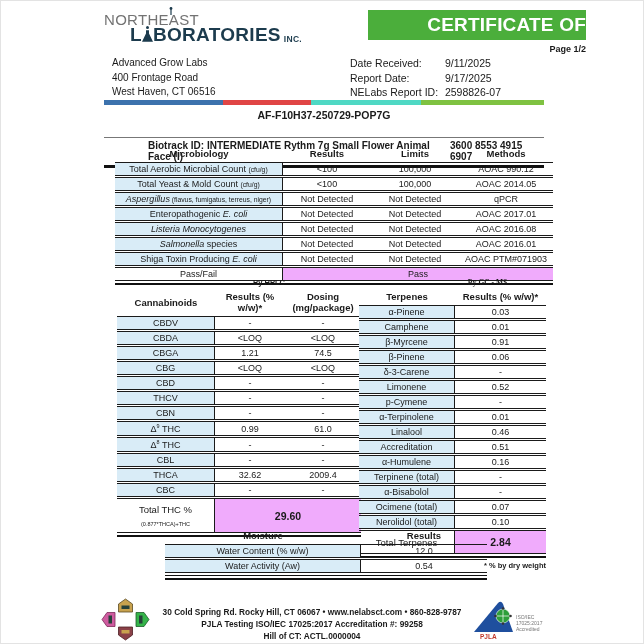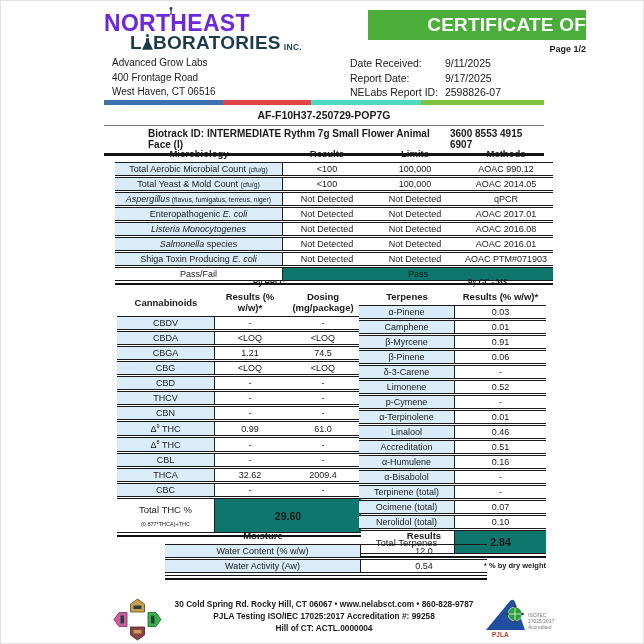--- a/index.html
+++ b/index.html
@@ -2,72 +2,72 @@
 <html><head>
 <meta charset="utf-8">
 <style>
   html,body{margin:0;padding:0;}
   body{width:644px;height:644px;background:#ffffff;position:relative;
        font-family:"Liberation Sans", sans-serif;color:#1a1a1a;overflow:hidden;}
   .page-border{position:absolute;inset:0;border:1px solid #e3e3e3;pointer-events:none;}
 
   
   .logo{position:absolute;top:12px;left:104px;line-height:1;}
-  .logo-l1{color:#6d28d9;font-weight:bold;font-size:23px;letter-spacing:.3px;position:relative;}
+  .logo-l1{color:#737373;font-weight:normal;font-size:15px;letter-spacing:.3px;position:relative;}
   .dropper{position:absolute;left:64px;top:-5px;}
   .logo-l2{color:#1c3b4d;font-weight:bold;font-size:19px;margin-left:26px;margin-top:-2px;
            display:flex;align-items:flex-end;letter-spacing:.3px;}
   .logo-suffix{font-size:8.5px;font-weight:bold;margin-left:3px;margin-bottom:1px;}
   .banner{position:absolute;top:10px;left:368px;width:218px;height:30px;background:#4bae3b;
           color:#fff;font-weight:bold;font-size:19px;text-align:right;line-height:30px;letter-spacing:.2px;}
   .page-label{position:absolute;top:44px;left:368px;width:218px;text-align:right;
               font-weight:bold;font-size:9px;}
   .client{position:absolute;top:56px;left:112px;font-size:10px;line-height:14.5px;}
   .meta{position:absolute;top:56px;left:350px;font-size:10.5px;line-height:14.5px;}
   .meta-row span.mlab{display:inline-block;width:92px;}
 
   
   .accent-bar{position:absolute;top:100px;left:104px;width:440px;height:5px;display:flex;}
   .accent-bar span{height:100%;}
   .sample{position:absolute;top:108px;left:104px;width:440px;}
-  .sample-id{text-align:center;font-weight:bold;font-size:10.5px;padding:1px 0 4px;
+  .sample-id{text-align:center;font-weight:bold;font-size:10.5px;padding:1px 0 16px;
              border-bottom:1px solid #777;}
   .sample-line2{display:flex;justify-content:space-between;align-items:center;
                 font-weight:bold;font-size:10px;padding:2px 2px 3px 44px;
                 border-bottom:3px solid #111;}
 
   
   table{border-collapse:separate;border-spacing:0 1px;table-layout:fixed;width:100%;}
   th{font-weight:bold;font-size:9.5px;padding:1px 0 2px;}
   td{font-size:9px;text-align:center;padding:1px 2px;}
   td.lbl{background:#d9ecf7;border-top:1px solid #1a1a1a;border-bottom:1px solid #1a1a1a;
          border-right:1.3px solid #1a1a1a;}
   td.lbl.plain{background:transparent;}
   td.val{border-top:1px solid #1a1a1a;border-bottom:1px solid #1a1a1a;}
   td .sm{font-size:6.8px;}
   td i{font-style:italic;}
   sup,sub{font-size:60%;}
   sub{vertical-align:-0.4em;font-size:5.5px;}
-  .hl{background:#0f766e;}
+  .hl{background:#f0abfc;}
   .big{font-weight:bold;font-size:10.5px;padding:5px 2px;}
   td.tlbl{padding:5px 2px;font-size:9.5px;}
   .thick-rule{border-bottom:2.5px solid #111;margin-top:1px;}
   .double-rule{height:2px;border-top:1.4px solid #111;border-bottom:2.6px solid #111;margin-top:1px;}
   .method-note{font-weight:bold;font-size:7.5px;text-align:center;margin-bottom:2px;}
 
   .micro{position:absolute;top:146px;left:115px;width:438px;}
   .canna{position:absolute;top:278px;left:117px;width:244px;}
   .canna .method-note{margin-left:60px;width:184px;}
   .terp{position:absolute;top:278px;left:359px;width:187px;}
   .terp .method-note{margin-left:70px;width:117px;font-family:Liberation Serif, serif;}
   .footnote{text-align:right;font-weight:bold;font-size:7.5px;margin-top:3px;}
   .moist{position:absolute;top:528px;left:117px;width:322px;margin-left:48px;}
 
   
-  .footer{position:absolute;top:598px;left:112px;width:448px;display:flex;align-items:flex-start;}
+  .footer{position:absolute;top:598px;left:100px;width:448px;display:flex;align-items:flex-end;}
   .seal{position:relative;width:52px;height:44px;flex:0 0 52px;}
   .seal svg{position:absolute;}
   .f-center{flex:1;text-align:center;font-weight:bold;font-size:8.3px;line-height:12px;white-space:nowrap;}
   .pjla{flex:0 0 76px;position:relative;height:42px;}
   .pjla-name{position:absolute;left:8px;top:33px;color:#c0392b;font-weight:bold;font-size:6.5px;}
   .pjla-txt{position:absolute;left:44px;top:14px;font-size:5px;color:#777;line-height:6px;text-align:left;}
 </style>
 </head>
 <body>
 
@@ -338,25 +338,25 @@
         </tr>
         <tr>
           <td class="lbl"><span>Accreditation</span></td>
           <td class="val">0.51</td>
         </tr>
         <tr>
           <td class="lbl"><span>α-Humulene</span></td>
           <td class="val">0.16</td>
         </tr>
         <tr>
+          <td class="lbl"><span>Terpinene (total)</span></td>
+          <td class="val">-</td>
+        </tr>
+        <tr>
           <td class="lbl"><span>α-Bisabolol</span></td>
-          <td class="val">-</td>
-        </tr>
-        <tr>
-          <td class="lbl"><span>Terpinene (total)</span></td>
           <td class="val">-</td>
         </tr>
         <tr>
           <td class="lbl"><span>Ocimene (total)</span></td>
           <td class="val">0.07</td>
         </tr>
         <tr>
           <td class="lbl"><span>Nerolidol (total)</span></td>
           <td class="val">0.10</td>
         </tr>

